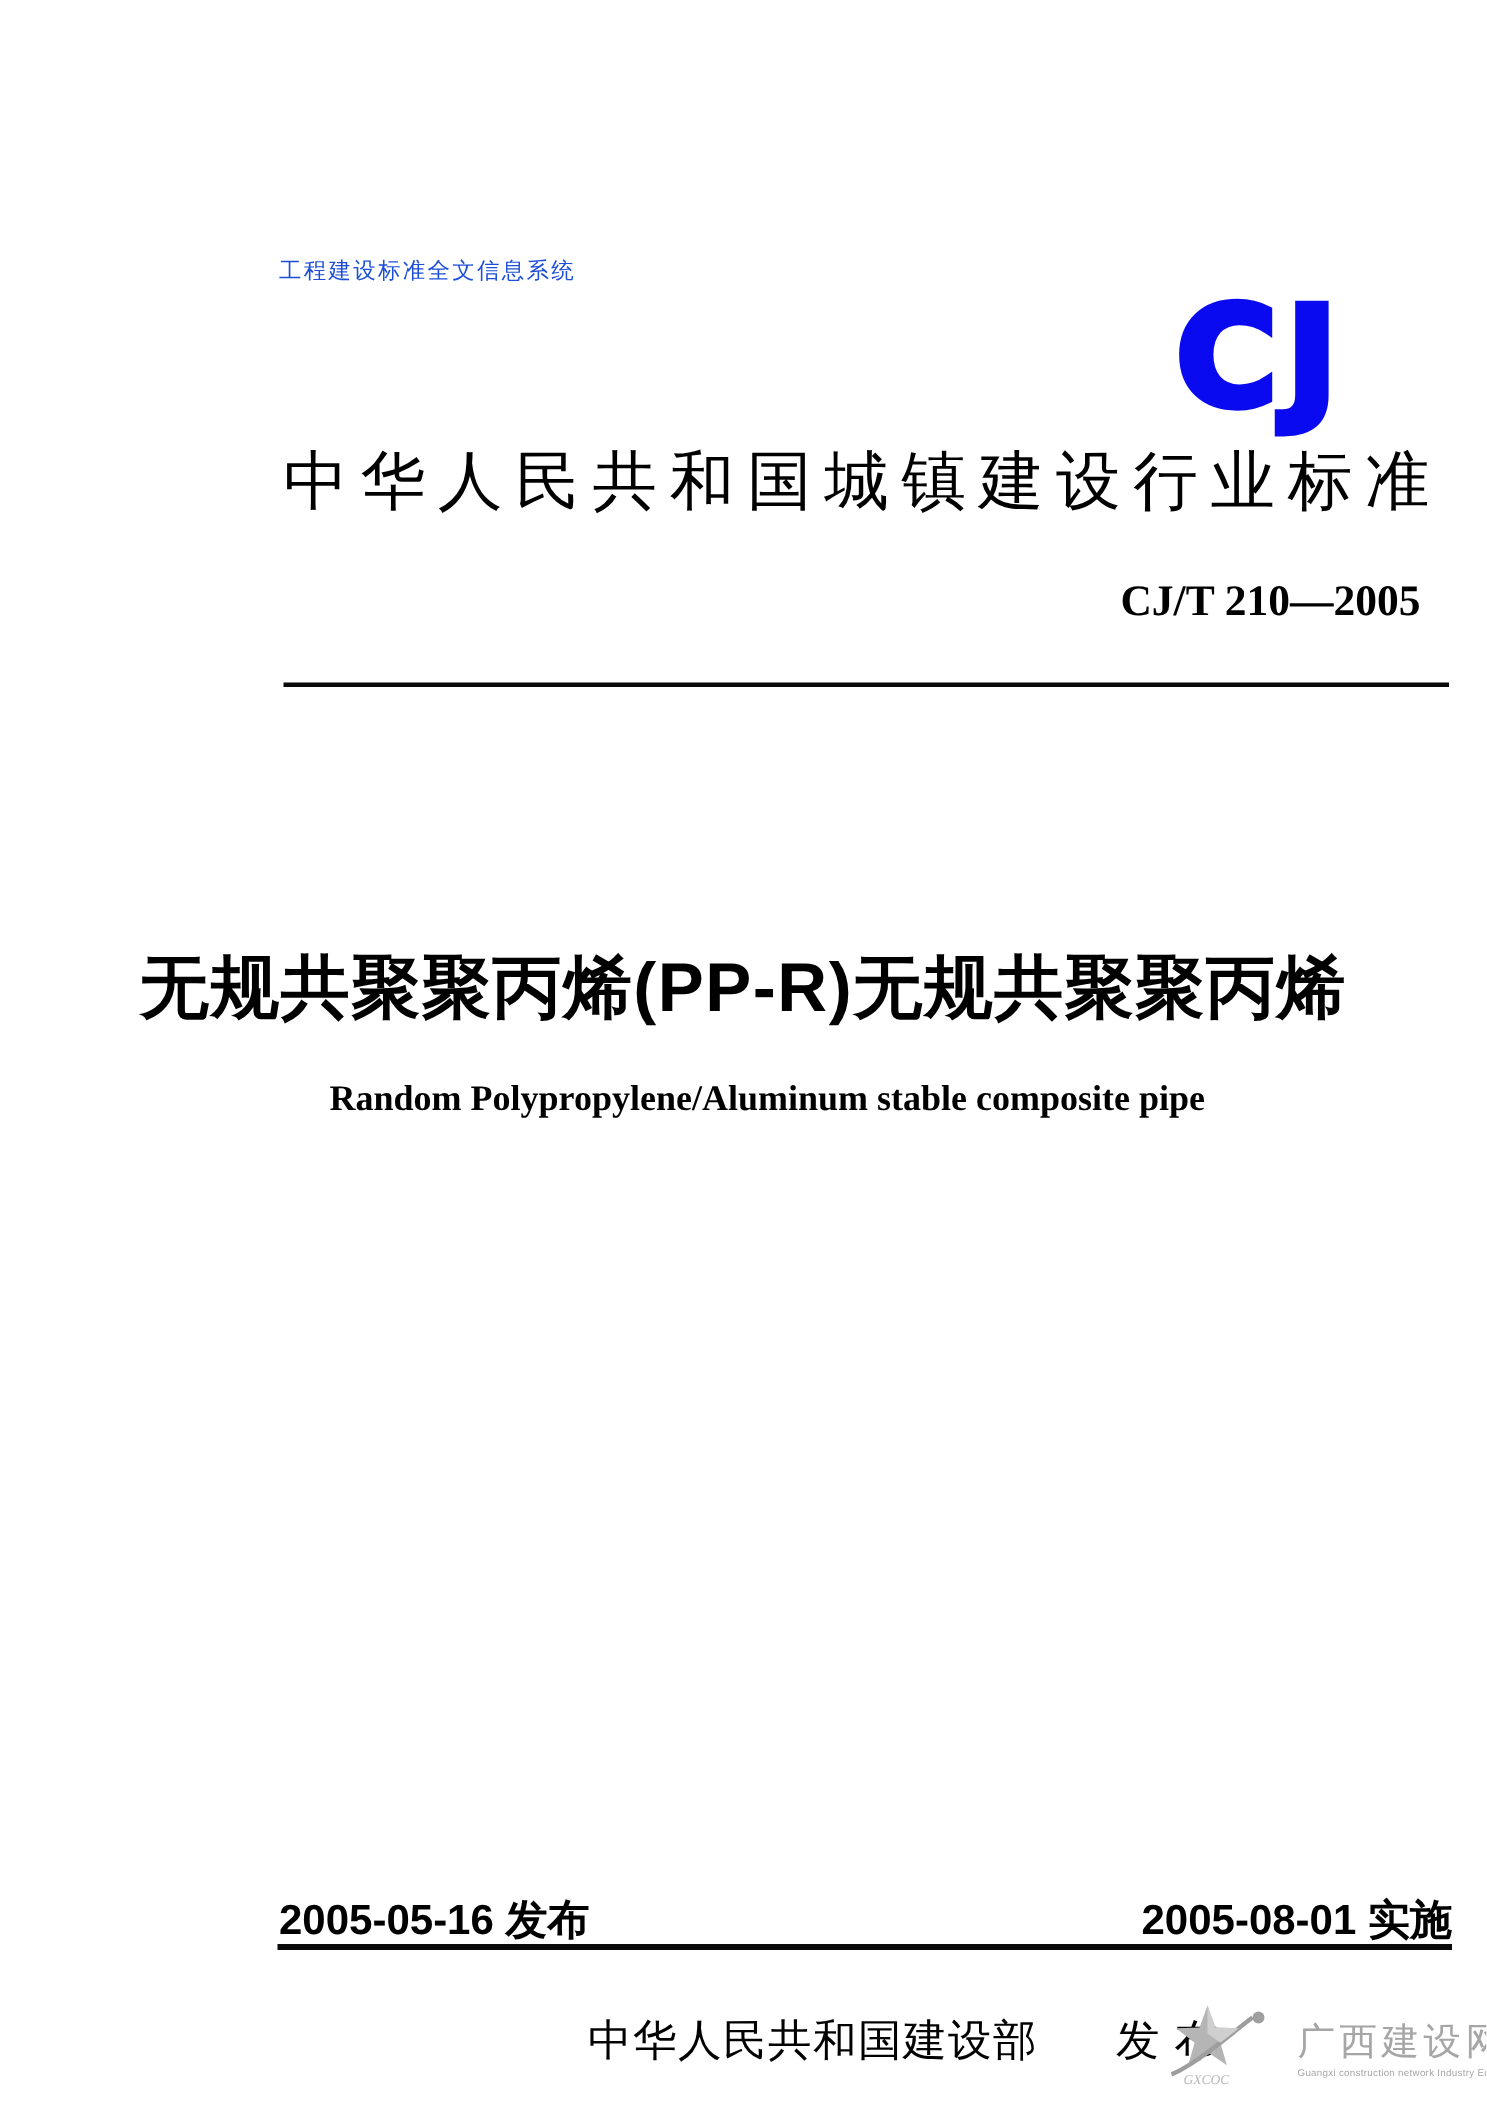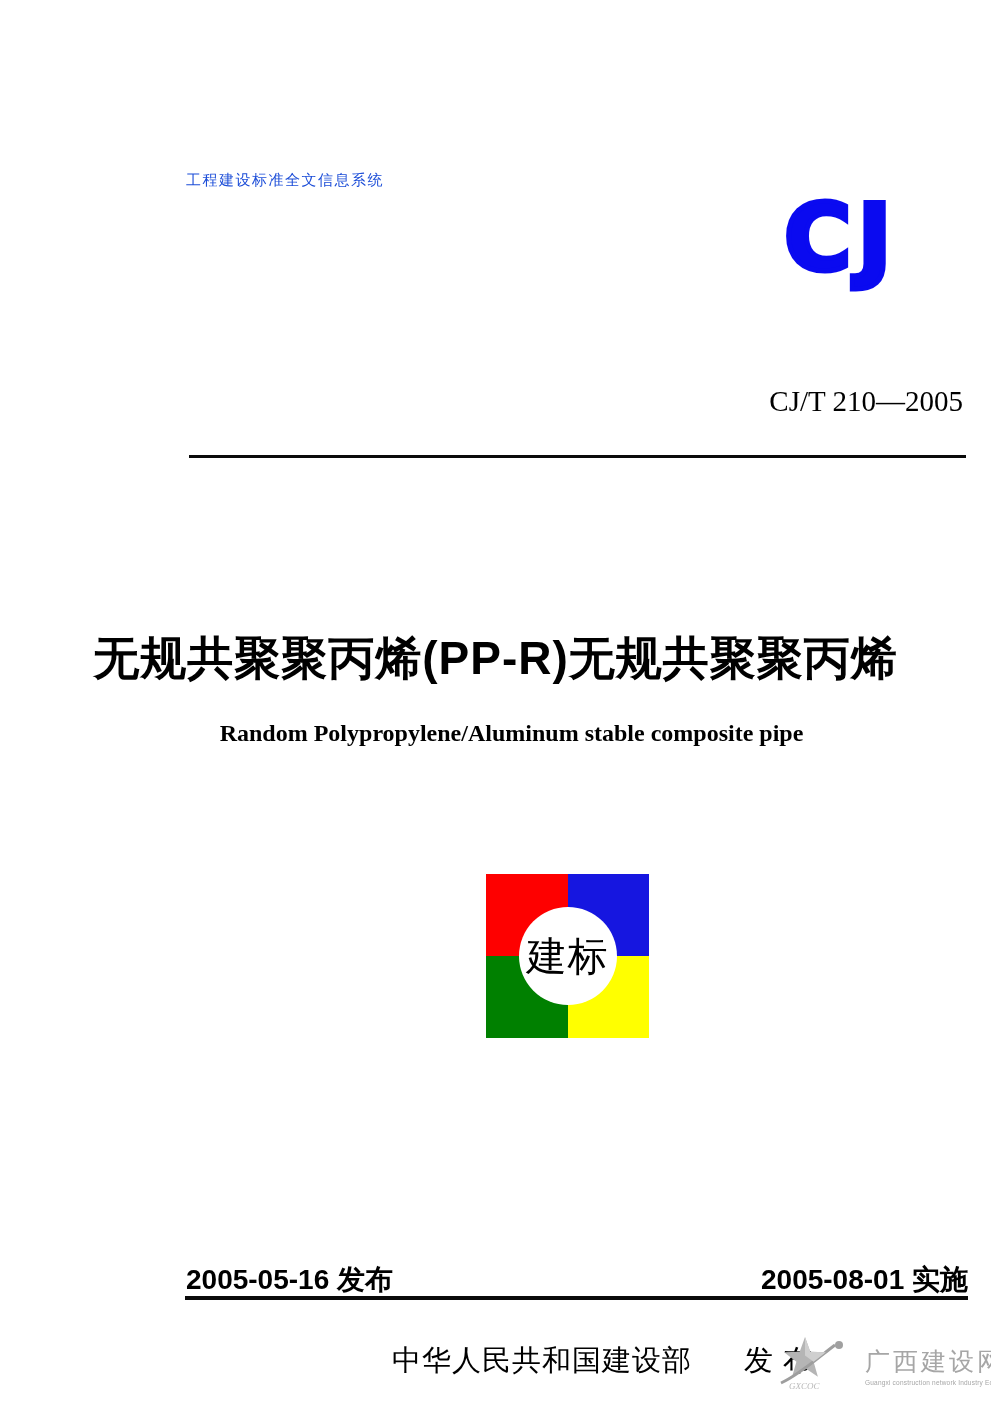--- a/index.html
+++ b/index.html
@@ -39,24 +39,24 @@
     left: 189px;
     top: 292px;
     font-size: 43px;
     letter-spacing: 8.5px;
     white-space: nowrap;
     font-weight: 500;
   }
 
   .std-no {
     position: absolute;
-    right: 28px;
+    right: 44px;
     top: 385px;
     font-family: "Liberation Serif", serif;
-    font-weight: normal;
+    font-weight: bold;
     font-size: 29px;
     white-space: nowrap;
     margin-left: 48px;
   }
 
   .rule-thin {
     position: absolute;
     left: 189px;
     top: 455px;
     width: 777px;
@@ -173,36 +173,30 @@
 </style>
 </head>
 <body>
 
 <div class="page">
 
   <div class="sys-mark" style="color: #1d4ed8;">工程建设标准全文信息系统</div>
 
   <div class="cj-logo" style="color: rgb(10, 10, 240);">CJ</div>
 
+  <div class="std-title">中华人民共和国城镇建设行业标准</div>
 
   <div class="std-no">CJ/T 210—2005</div>
 
   <div class="rule-thin"></div>
 
   <div class="cn-title">无规共聚聚丙烯(PP-R)无规共聚聚丙烯</div>
 
   <div class="en-title">Random Polypropylene/Aluminum stable composite pipe</div>
 
-  <div class="emblem">
-    <div class="quad" style="background: rgb(254, 0, 0);"></div>
-    <div class="quad" style="background: rgb(22, 22, 224);"></div>
-    <div class="quad" style="background: rgb(0, 128, 0);"></div>
-    <div class="quad" style="background: rgb(255, 255, 0);"></div>
-    <div class="circle">建标</div>
-  </div>
 
   <div class="date-row">
     <span>2005-05-16 发布</span>
     <span>2005-08-01 实施</span>
   </div>
 
   <div class="rule-thick"></div>
 
   <div class="publisher-row">
     <span>中华人民共和国建设部</span>

